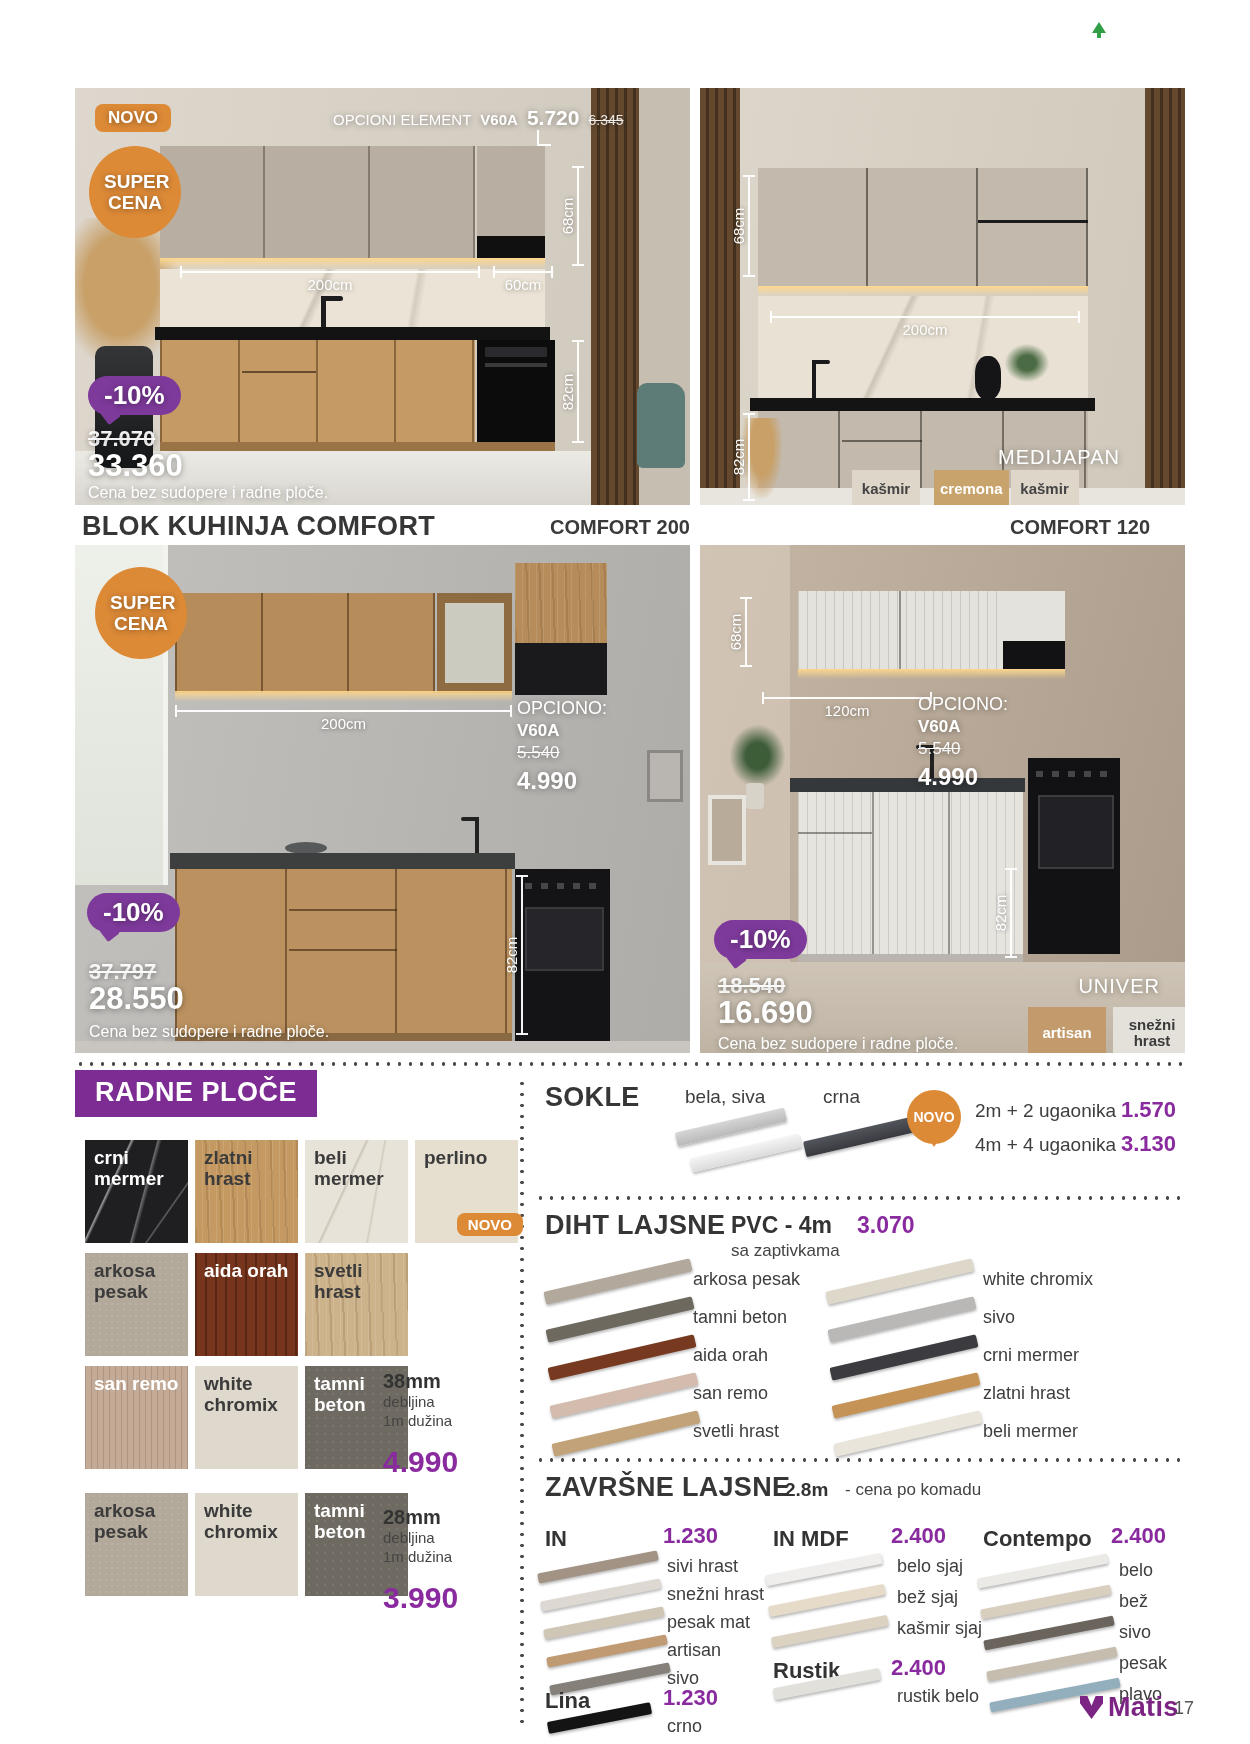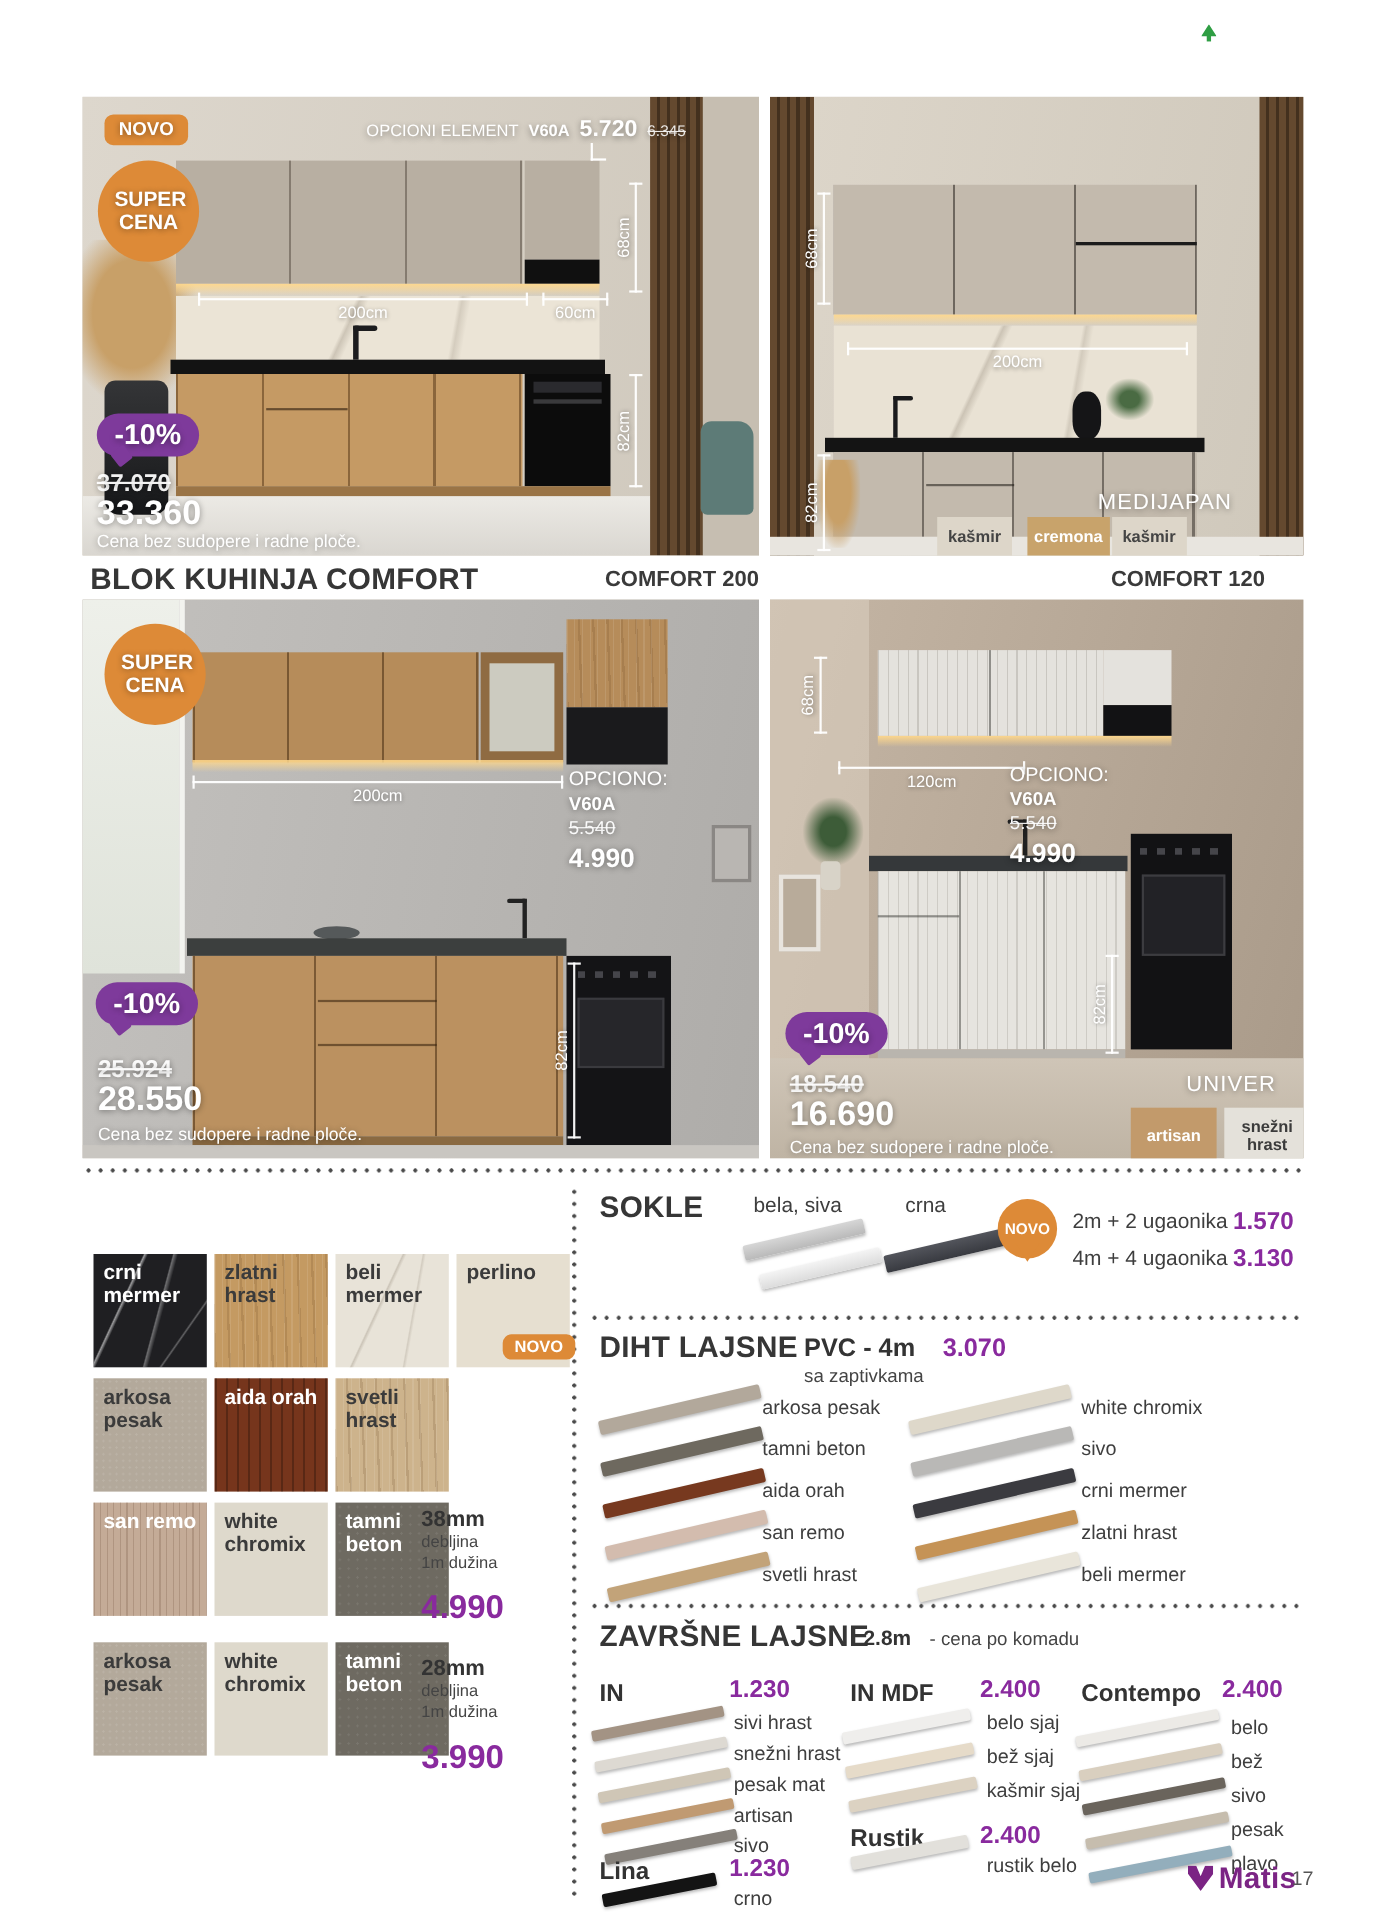--- a/index.html
+++ b/index.html
@@ -205,21 +205,21 @@
     <div class="ovl opcionoblk" style="left:442px;top:152px">
       <div style="font-size:18px">OPCIONO:</div>
       <div style="font-size:17px;font-weight:bold">V60A</div>
       <div class="strike" style="font-size:17px">5.540</div>
       <div style="font-size:24px;font-weight:bold">4.990</div>
     </div>
     <div class="vdim" style="left:446px;top:330px;height:160px">
         <span class="dlab">82cm</span>
       </div>
     <div class="disc ovl" style="left:12px;top:348px">-10%</div>
-    <div class="ovl oldp strike" style="left:14px;top:414px">25.924</div>
+    <div class="ovl oldp strike" style="left:14px;top:414px">37.797</div>
     <div class="ovl bigp" style="left:14px;top:438px">28.550</div>
     <div class="ovl note" style="left:14px;top:478px">Cena bez sudopere i radne ploče.</div>
   </div>
 
   <div class="ph" style="left:700px;top:545px;width:485px;height:508px">
     <div class="abs" style="inset:0;background:linear-gradient(105deg,#c5b6a5,#a99a89)"></div>
     <div class="abs" style="left:0;top:0;width:90px;height:430px;background:rgba(216,205,190,.6)"></div>
     <div class="abs" style="left:8px;top:250px;width:30px;height:62px;border:4px solid #e8e4de;background:#b8ab9a"></div>
     <div class="abs" style="left:30px;top:180px;width:55px;height:62px;background:radial-gradient(#3d5c38 30%,rgba(61,92,56,0) 72%)"></div>
     <div class="abs" style="left:46px;top:238px;width:18px;height:26px;background:#d8d3c8;border-radius:4px"></div>
@@ -261,20 +261,21 @@
     <div class="chiprow" style="left:328px;top:462px;gap:7px">
         <div class="chip" style="background: rgb(194, 154, 107); color: rgb(255, 255, 255); min-width: 66px; height: 44px;">artisan</div>
         <div class="chip" style="background: rgb(228, 225, 218); color: rgb(59, 59, 59); min-width: 66px; height: 44px;">snežni hrast</div>
       </div>
   </div>
 
   <div class="sep-h" style="left:75px;top:1062px;width:1110px"></div>
   <div class="sep-v" style="left:520px;top:1078px;height:652px"></div>
 
   <div class="abs" style="left:75px;top:1070px;width:445px;height:660px">
+    <div class="radne-h">RADNE PLOČE</div>
     <div class="abs" style="left:10px;top:70px">
         <div class="sw-row">
           <div class="swatch tx-marbleD" style="background-color: rgb(31, 31, 34);">
             <div class="sw-label" style="color: rgb(255, 255, 255);">crni mermer</div>
           </div>
           <div class="swatch tx-wood" style="background-color: rgb(196, 154, 98);">
             <div class="sw-label" style="color: rgb(59, 59, 59);">zlatni hrast</div>
           </div>
           <div class="swatch tx-marbleL" style="background-color: rgb(232, 227, 216);">
             <div class="sw-label" style="color: rgb(59, 59, 59);">beli mermer</div>

